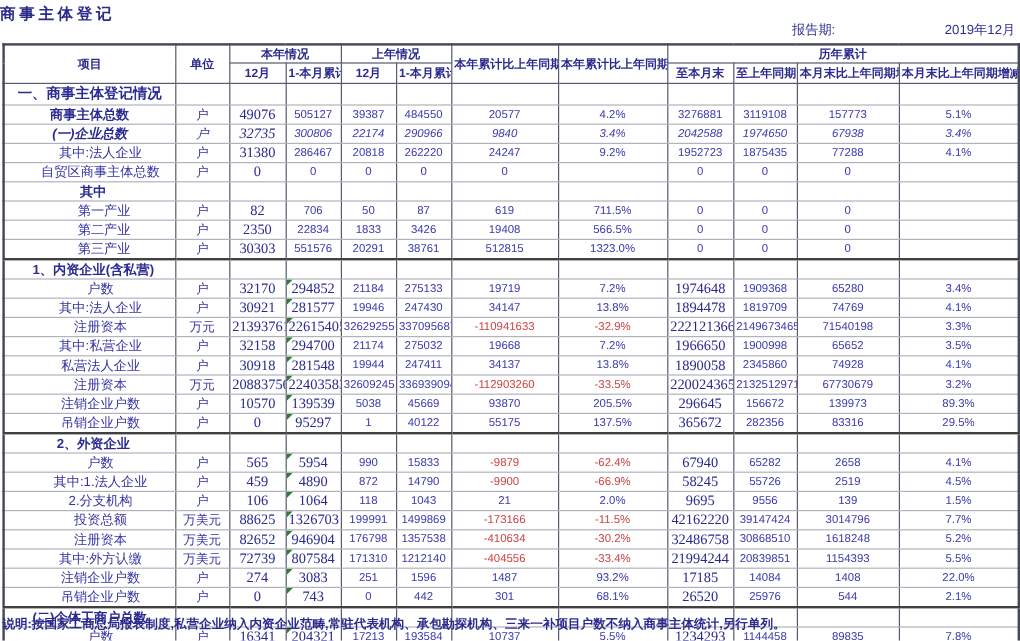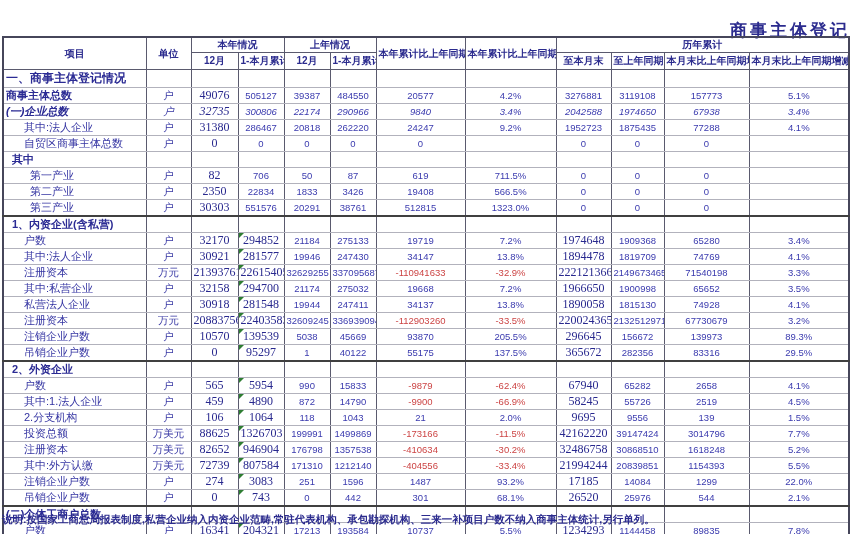--- a/index.html
+++ b/index.html
@@ -1,56 +1,60 @@
 <!DOCTYPE html>
 <html><head>
 <meta charset="utf-8">
 <style>
   html,body{margin:0;padding:0;background:#fff;}
   .page{position:relative;width:850px;height:534px;background:#fff;overflow:hidden;
         font-family:"Liberation Sans",sans-serif;}
-  .title{padding-top:19px;text-align:right;font-size:17px;font-weight:bold;
+  .title{padding-top:3px;text-align:left;font-size:13px;font-weight:bold;
          letter-spacing:3px;color:#2b2b8e;}
   .report-line{position:absolute;top:17px;left:660px;width:186px;display:flex;
                justify-content:space-between;font-size:11px;color:#2f2f94;}
   table{position:absolute;top:36px;left:2px;width:846px;border-collapse:collapse;
         table-layout:fixed;border:2px solid #46465a;}
   th,td{position:relative;overflow:hidden;white-space:nowrap;padding:0 2px;
         border-left:1px solid #5a5a6e;border-right:1px solid #5a5a6e;
         border-top:1px solid #b2b2bc;border-bottom:1px solid #b2b2bc;}
   thead th{color:#2b2b8e;font-weight:bold;font-size:10px;text-align:center;
            border-top:1px solid #5a5a6e;border-bottom:1px solid #5a5a6e;}
   thead tr:nth-child(1){height:14px;}
   thead tr:nth-child(2){height:17px;}
   tbody tr{height:12.4px;}
   tbody tr:nth-child(1){height:18px;}
   tbody tr:nth-child(2){height:16px;margin-top:27px;}
   tbody tr:nth-child(3){height:15px;font-style:italic;}
   tr.sep td{border-top:2px solid #404040;}
-  .label{color:#3434a2;font-size:11px;text-align:left;}
+  .label{color:#3434a2;font-size:11px;text-align:center;}
   .bold{font-weight:bold;color:#2b2b94;}
   .section{font-size:12px;}
   .ind1{padding-left:8px;}
   .ind2{padding-left:20px;margin-left:12px;}
   .ind3{padding-left:26px;}
   .unit{font-size:10.5px;color:#3434a2;text-align:center;}
   .num{font-size:9.5px;color:#3a3aae;text-align:center;}
   .big{font-size:12px;font-family:"Liberation Serif",serif;color:#28288e;}
   .neg{color:#cc4444;margin-left:20px;}
   .tri{position:absolute;left:0;top:0;width:0;height:0;
        border-top:5px solid #2e7d32;border-right:5px solid transparent;}
   .note{position:absolute;top:513px;left:2px;font-size:10.5px;font-weight:bold;
         color:#2b2b8e;white-space:nowrap;}
 </style>
 </head>
 <body>
 
 <div class="page">
   <div class="title">商事主体登记</div>
 
+  <div class="report-line">
+    <span>报告期:</span>
+    <span>2019年12月</span>
+  </div>
 
   <table>
     <colgroup>
       <col style="width:143px">
         <col style="width:45px">
         <col style="width:47px">
       <col style="width:46px">
         <col style="width:46px">
         <col style="width:46px">
       <col style="width:89px">
@@ -281,21 +285,21 @@
         <tr>
           <td class="label ind2">私营法人企业</td>
           <td class="unit">户</td>
           <td class="num big">30918</td>
           <td class="num big"><span class="tri"></span>281548</td>
           <td class="num">19944</td>
           <td class="num">247411</td>
           <td class="num">34137</td>
           <td class="num">13.8%</td>
           <td class="num big">1890058</td>
-          <td class="num">1815130</td>
+          <td class="num">2345860</td>
           <td class="num">74928</td>
           <td class="num">4.1%</td>
         </tr>
         <tr>
           <td class="label ind2">注册资本</td>
           <td class="unit">万元</td>
           <td class="num big">20883756</td>
           <td class="num big"><span class="tri"></span>224035834</td>
           <td class="num">32609245</td>
           <td class="num">336939094</td>
@@ -436,21 +440,21 @@
           <td class="label ind2">注销企业户数</td>
           <td class="unit">户</td>
           <td class="num big">274</td>
           <td class="num big"><span class="tri"></span>3083</td>
           <td class="num">251</td>
           <td class="num">1596</td>
           <td class="num">1487</td>
           <td class="num">93.2%</td>
           <td class="num big">17185</td>
           <td class="num">14084</td>
-          <td class="num">1299</td>
+          <td class="num">1408</td>
           <td class="num">22.0%</td>
         </tr>
         <tr>
           <td class="label ind2">吊销企业户数</td>
           <td class="unit">户</td>
           <td class="num big">0</td>
           <td class="num big"><span class="tri"></span>743</td>
           <td class="num">0</td>
           <td class="num">442</td>
           <td class="num">301</td>

